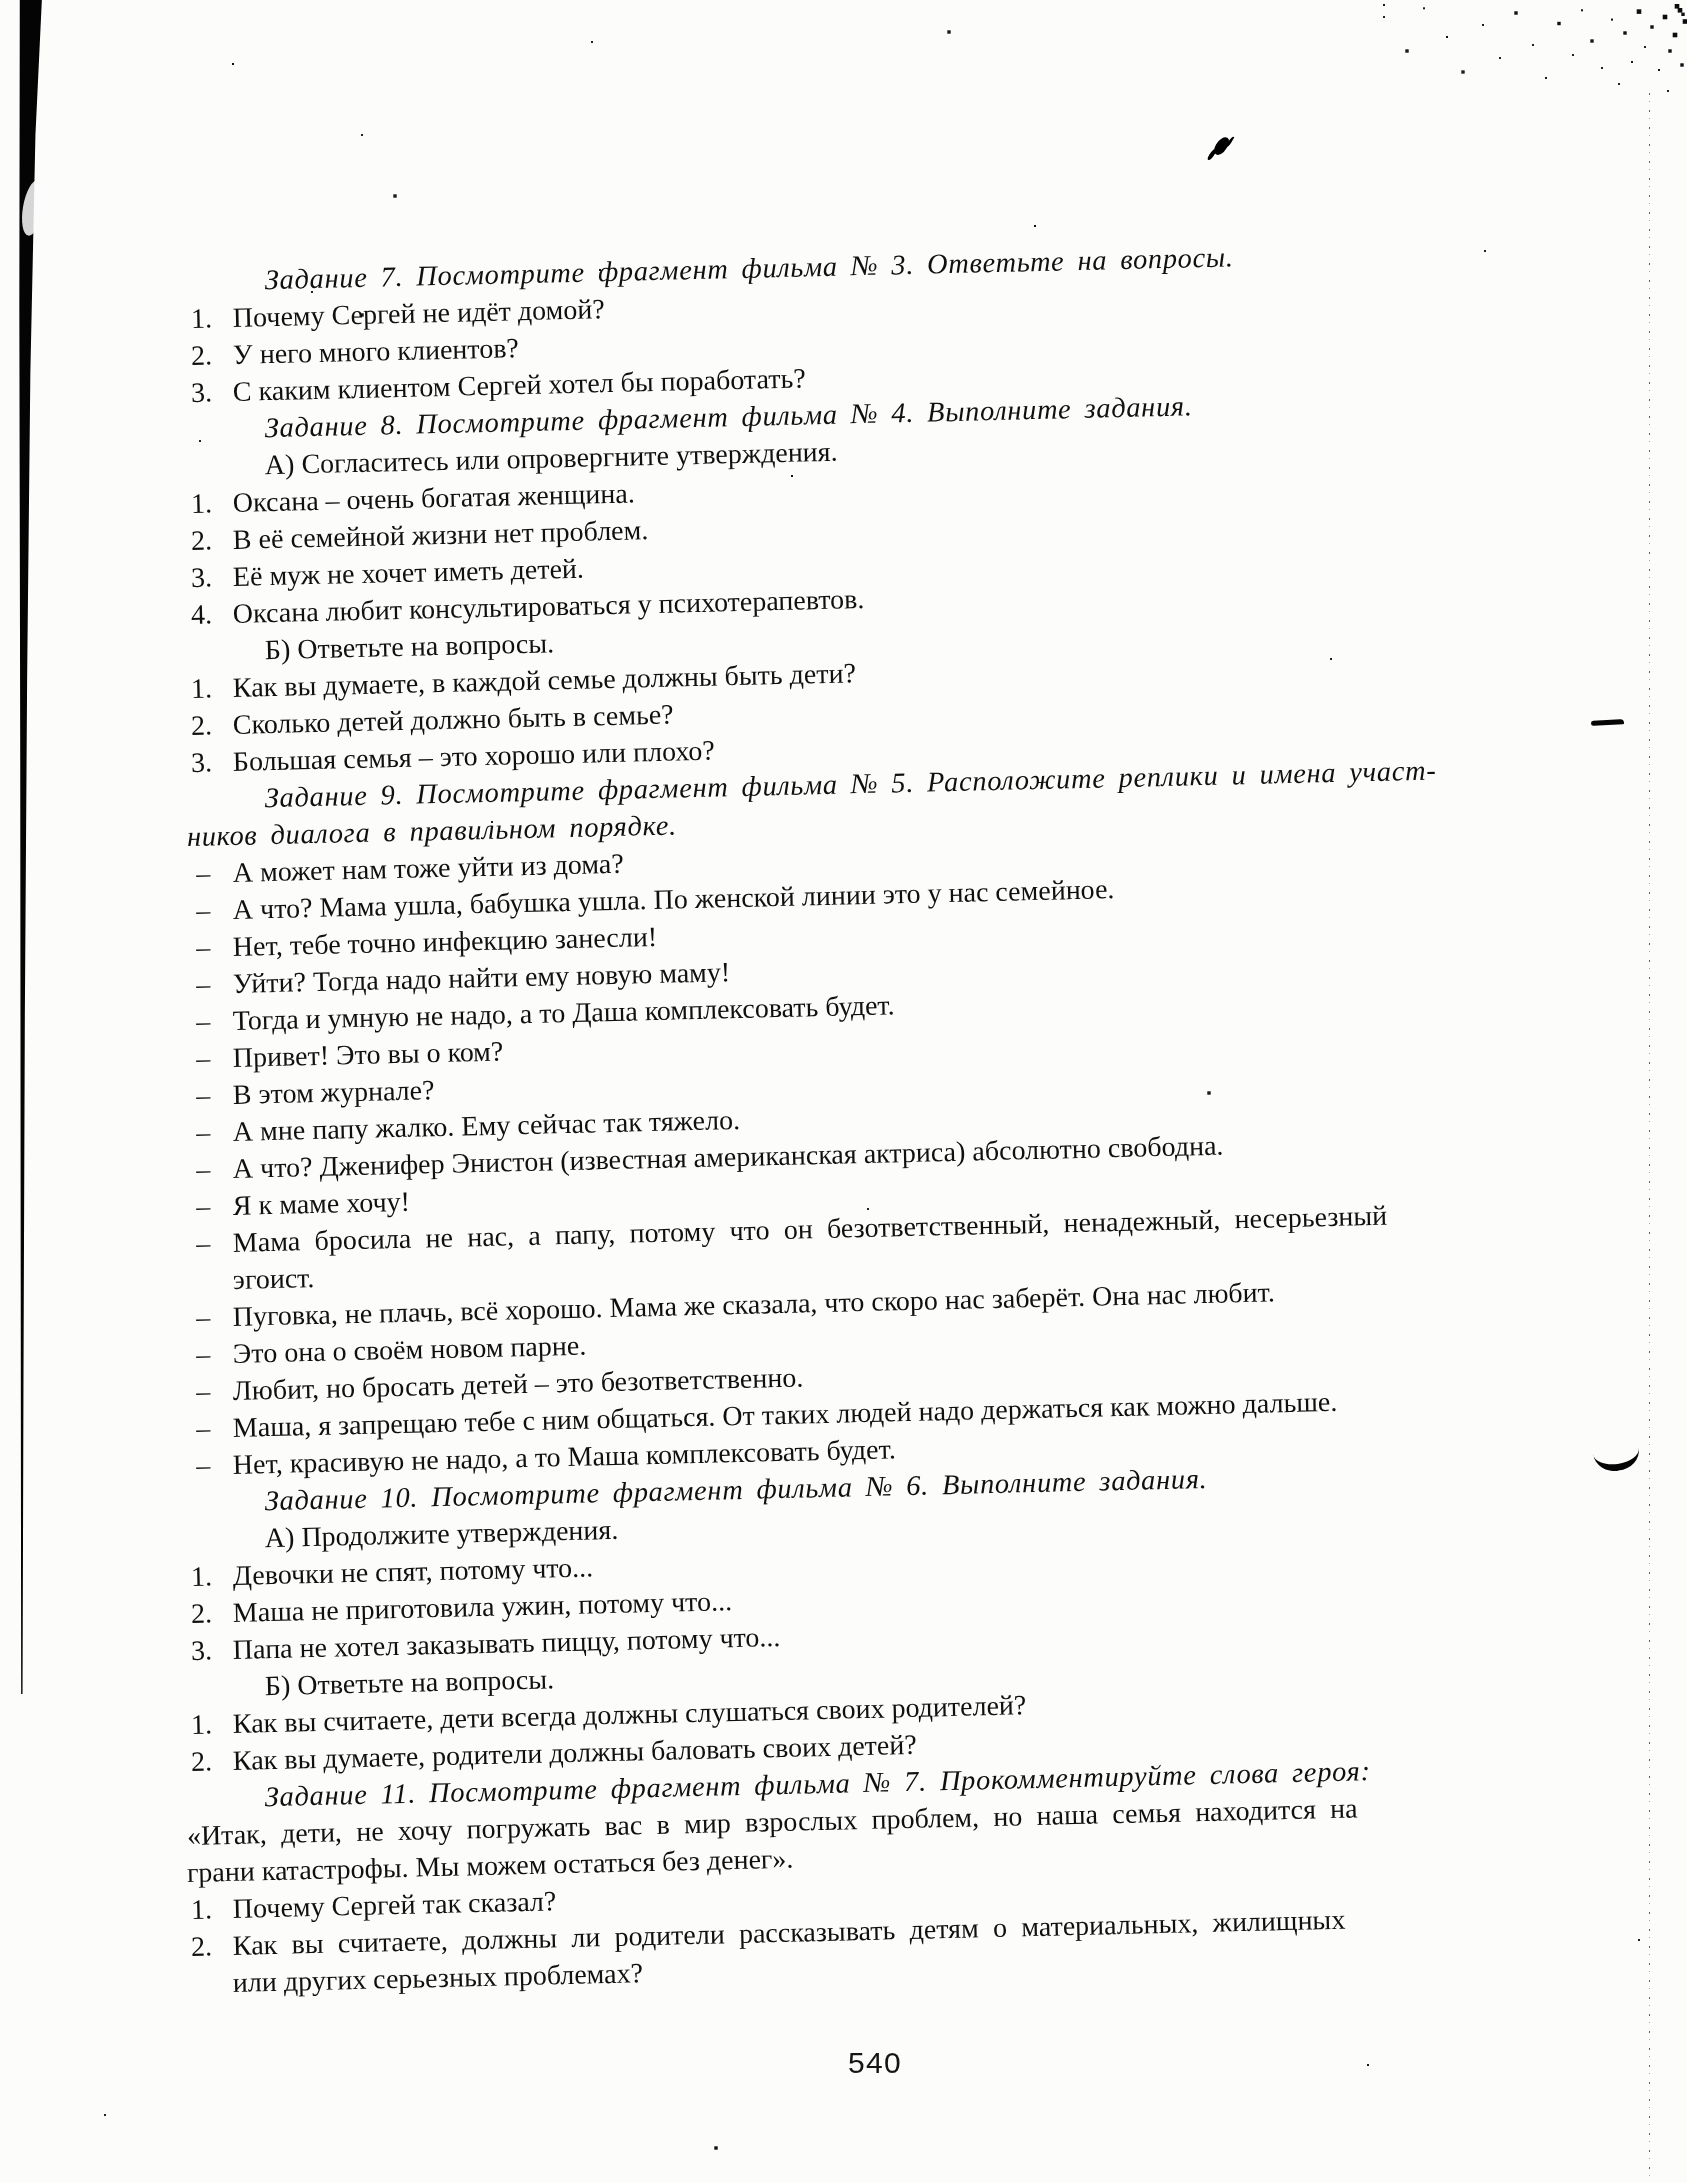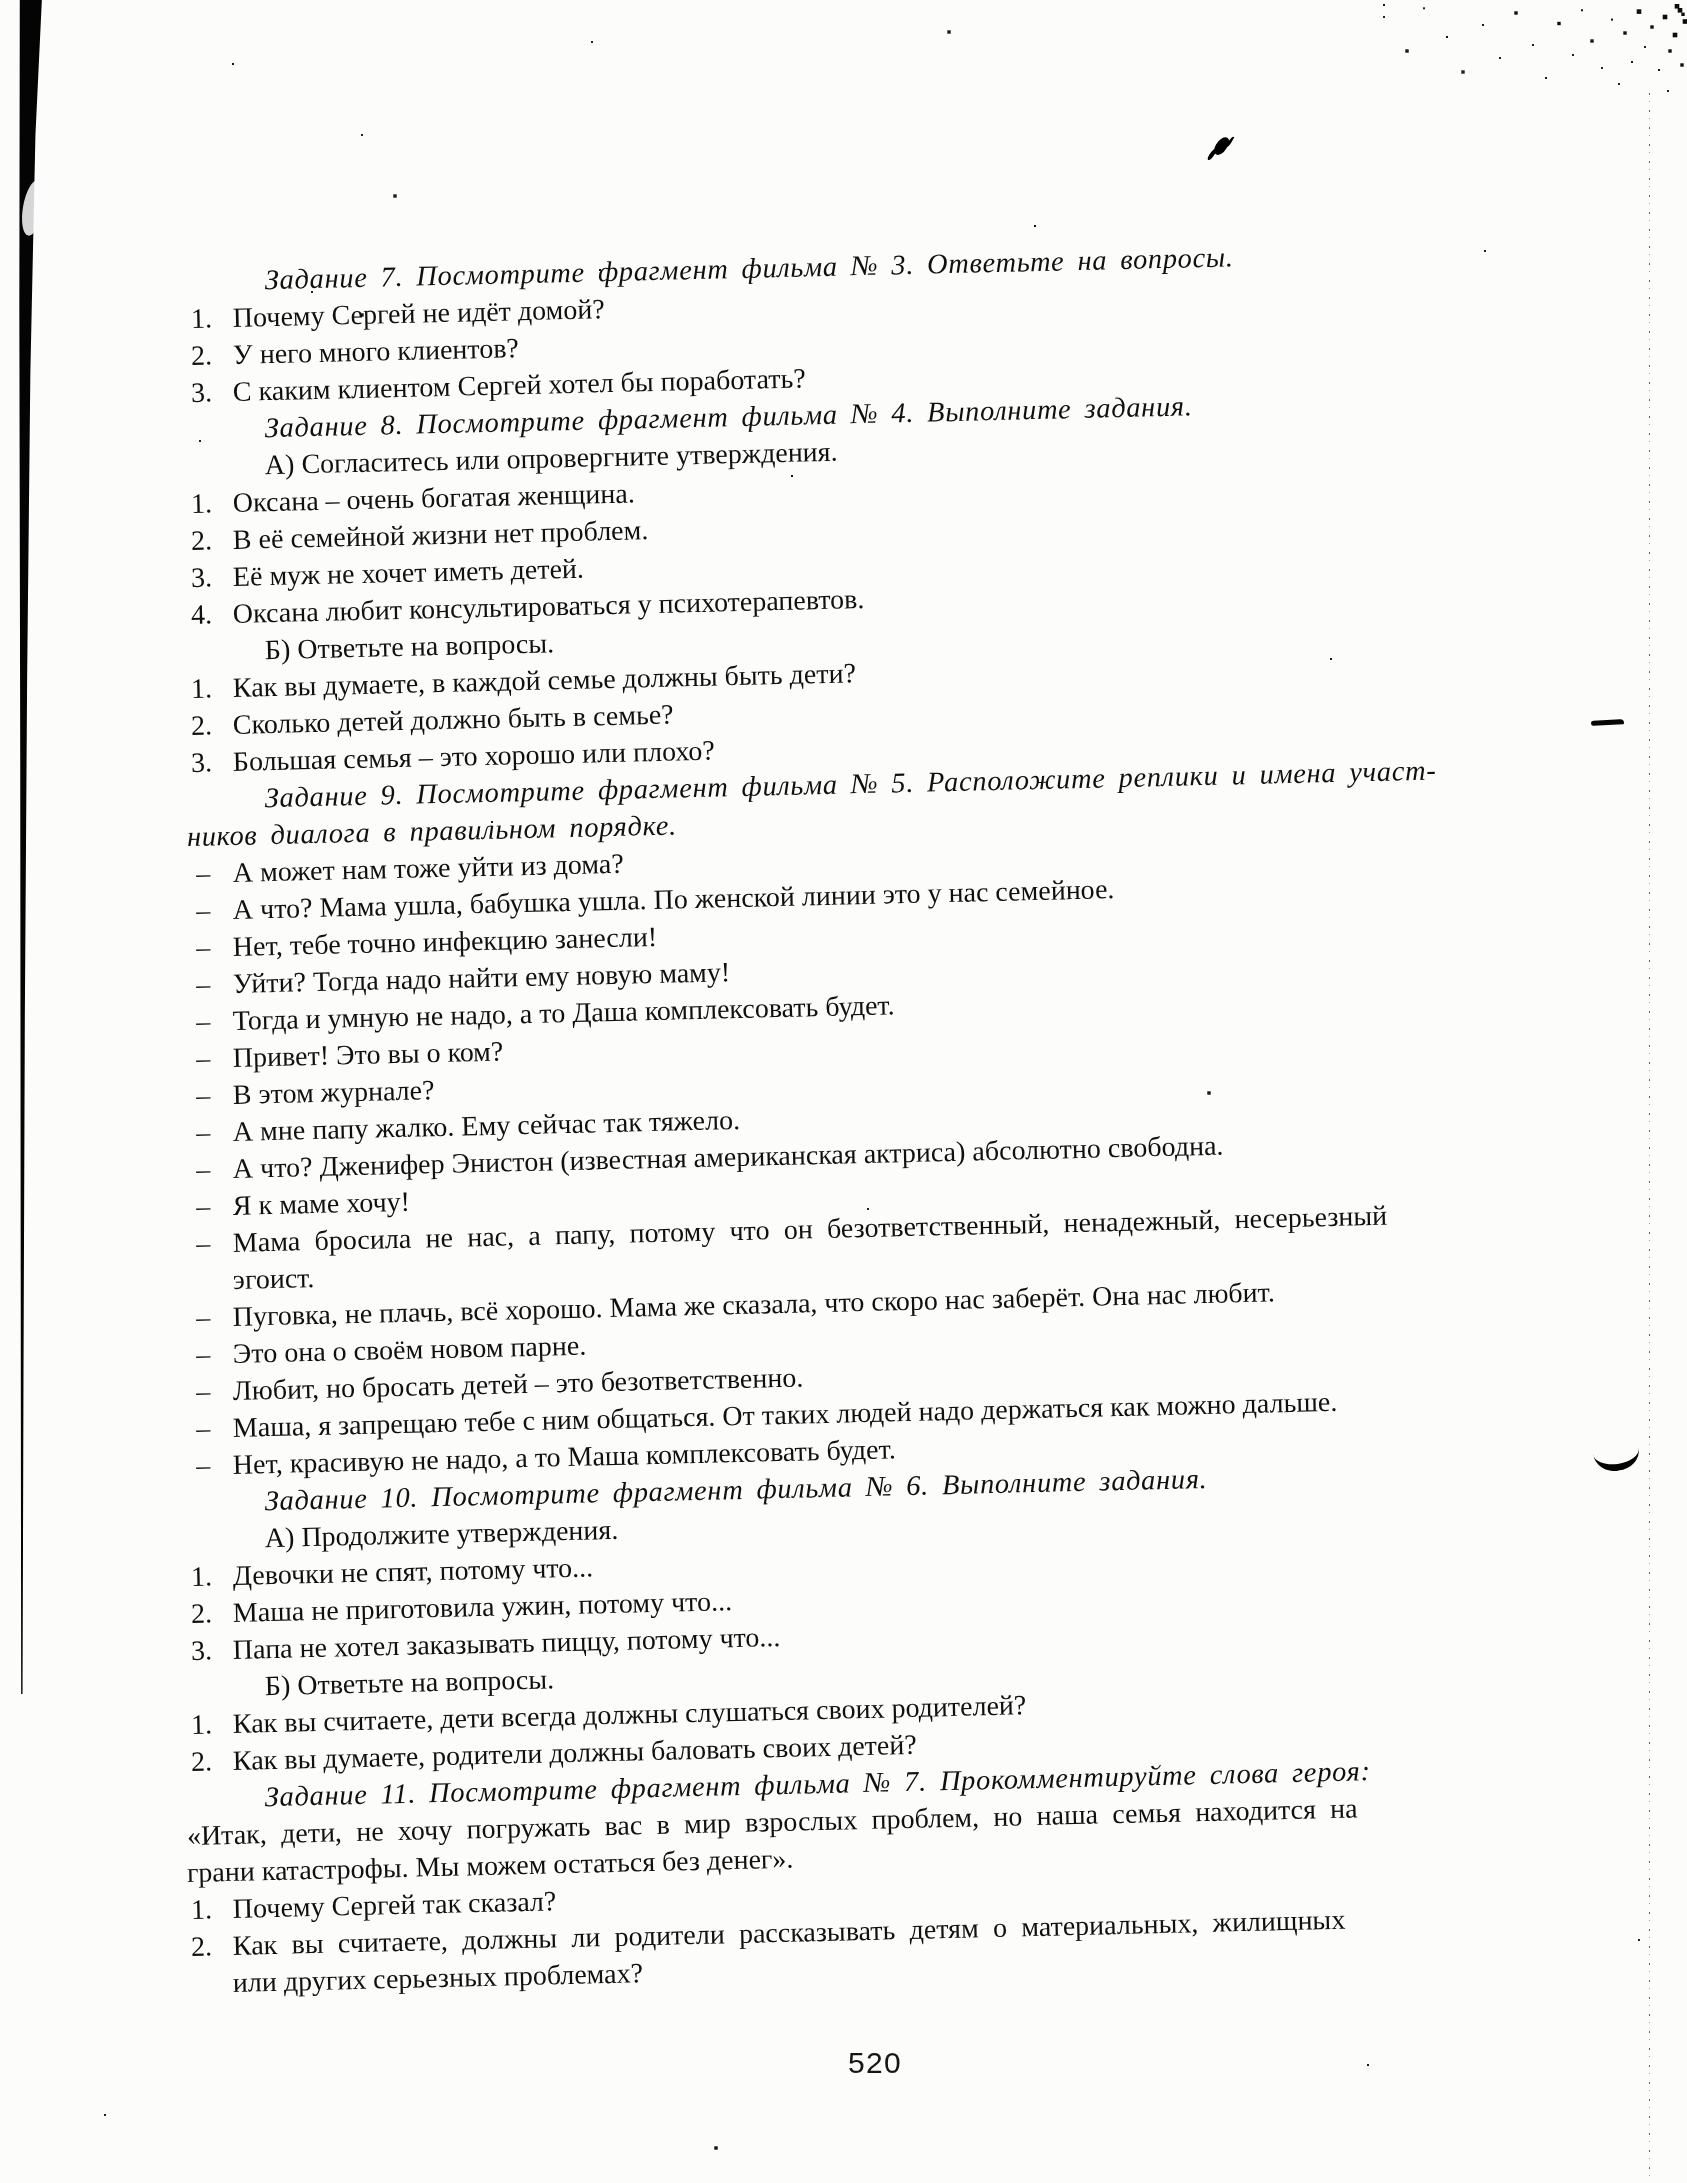--- a/index.html
+++ b/index.html
@@ -148,15 +148,15 @@
       <div class="line sub"><span class="txt">Б) Ответьте на вопросы.</span></div>
       <div class="line item"><span class="num">1.</span><span class="txt">Как вы считаете, дети всегда должны слушаться своих родителей?</span></div>
       <div class="line item"><span class="num">2.</span><span class="txt">Как вы думаете, родители должны баловать своих детей?</span></div>
       <div class="line header"><span class="txt">Задание 11. Посмотрите фрагмент фильма № 7. Прокомментируйте слова героя:</span></div>
       <div class="line para wide"><span class="txt">«Итак, дети, не хочу погружать вас в мир взрослых проблем, но наша семья находится на</span></div>
       <div class="line para"><span class="txt">грани катастрофы. Мы можем остаться без денег».</span></div>
       <div class="line item"><span class="num">1.</span><span class="txt">Почему Сергей так сказал?</span></div>
       <div class="line item wide"><span class="num">2.</span><span class="txt">Как вы считаете, должны ли родители рассказывать детям о материальных, жилищных</span></div>
       <div class="line cont"><span class="txt">или других серьезных проблемах?</span></div>
     </div>
-  <div id="page-number">520</div>
+  <div id="page-number">540</div>
 </main>
 
 
 </body></html>

